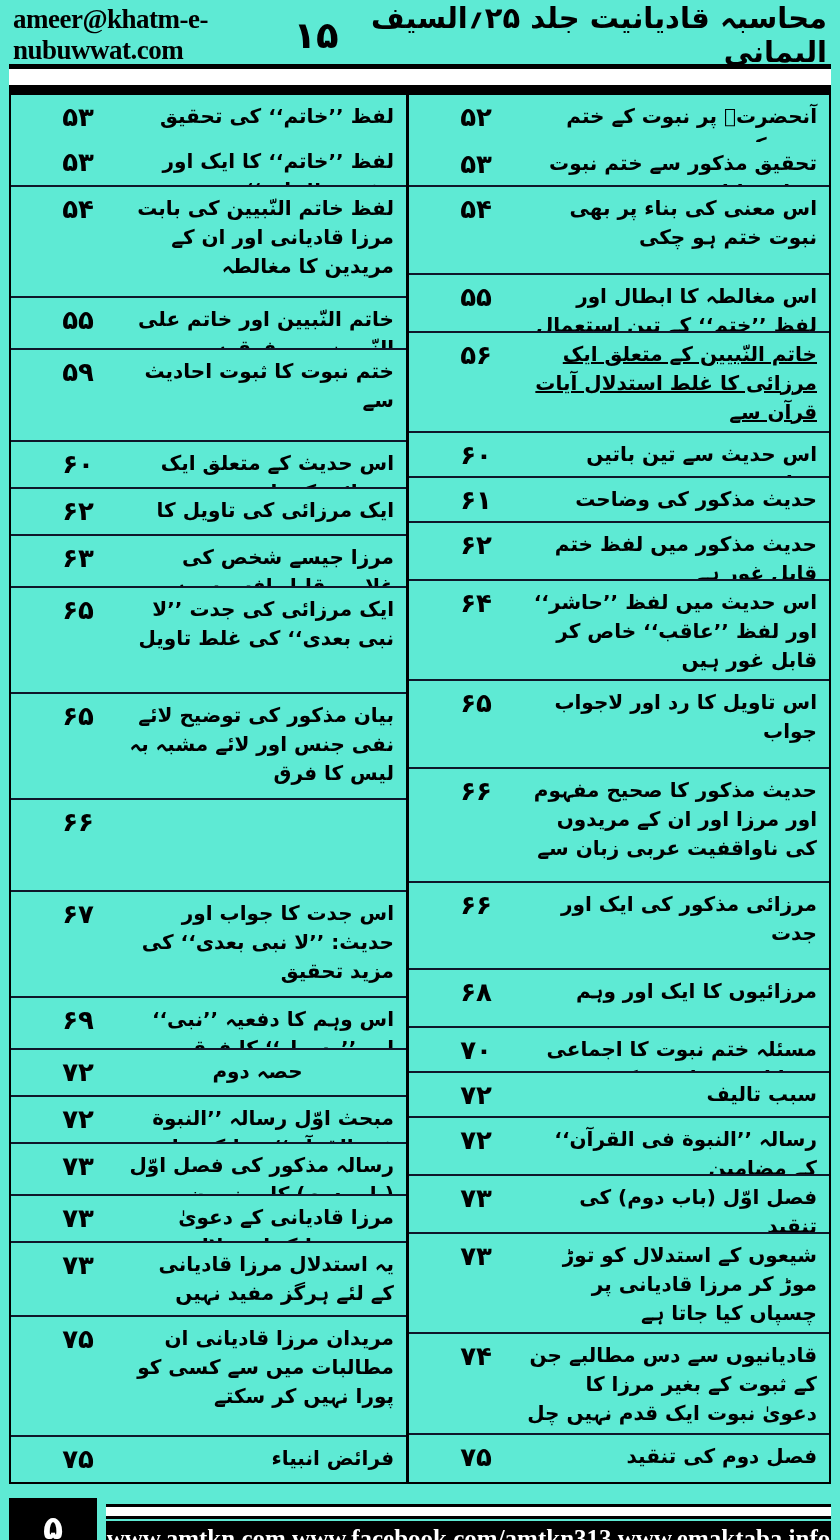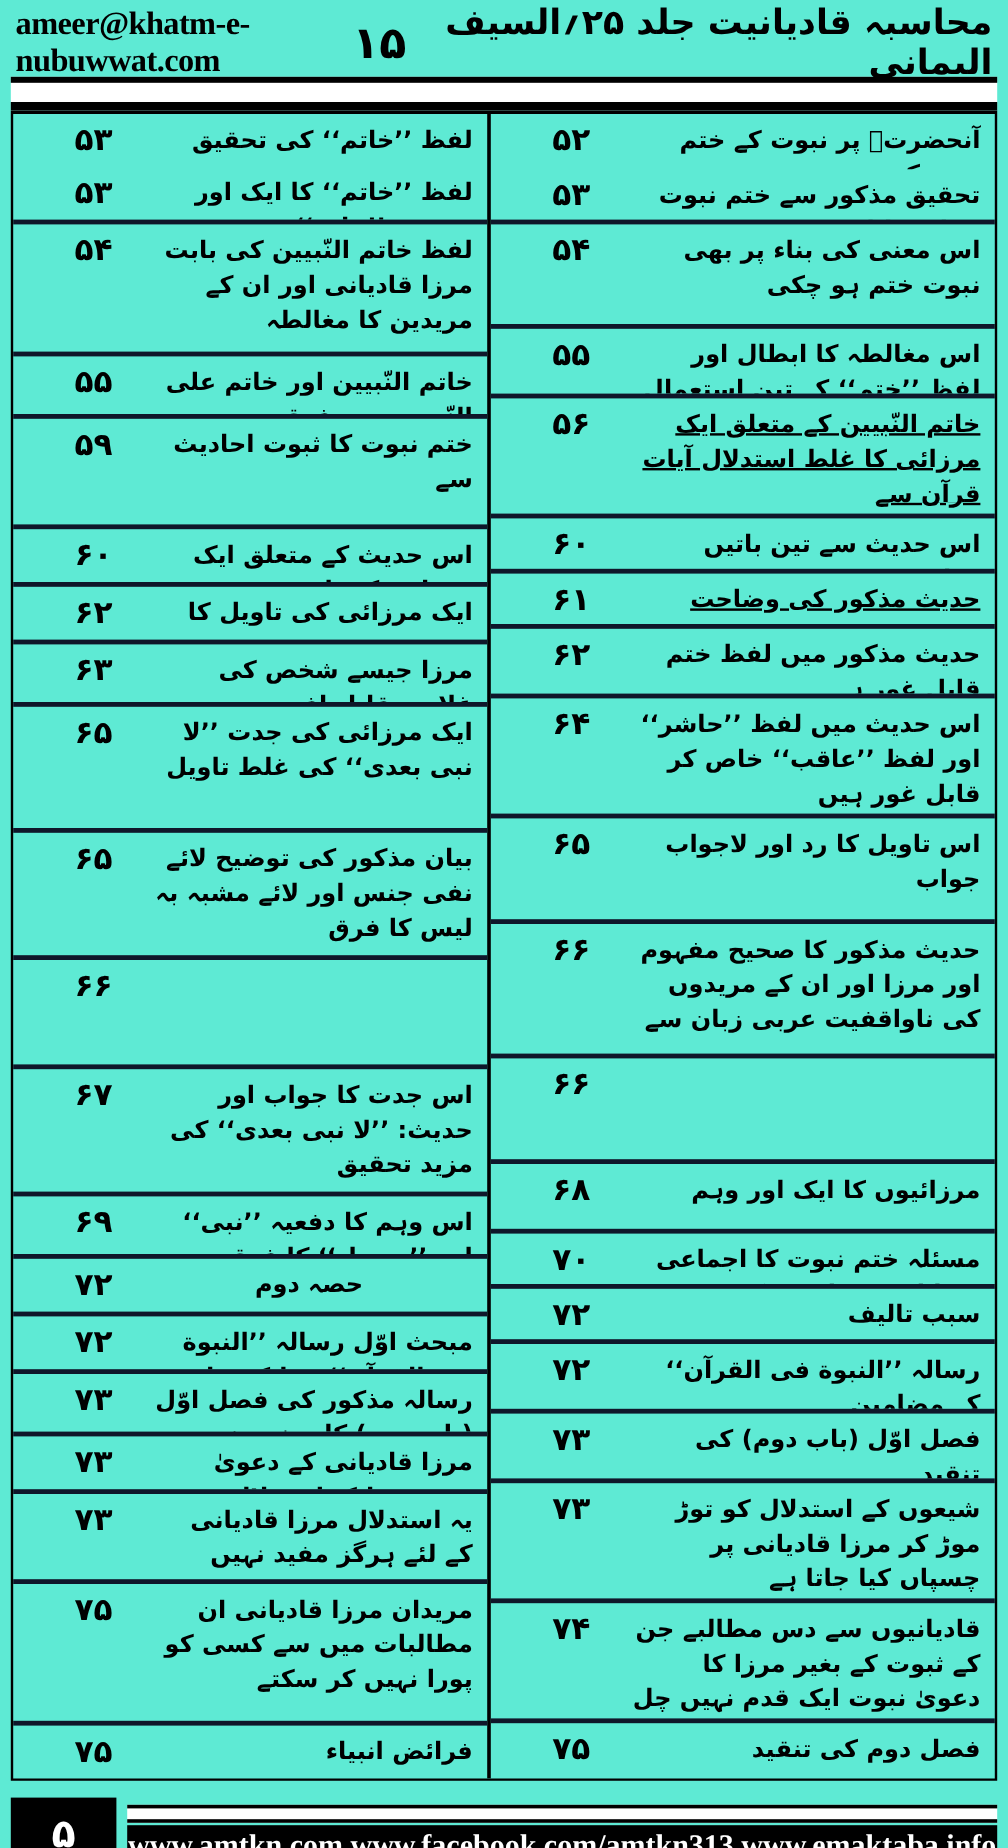--- a/index.html
+++ b/index.html
@@ -11,21 +11,21 @@
   .hdr .email{font-family:"Liberation Serif",serif;font-weight:700;font-size:27px;letter-spacing:-0.5px;}
   .hdr .pno{font-size:37px;font-weight:700;transform:translateX(-20px);}
   .hdr .title{font-size:29px;font-weight:700;direction:rtl;}
   .double-rule{height:16px;border-top:5px solid #000;border-bottom:7px solid #000;background:#fff;}
   
   .toc{height:1392px;display:flex;flex-direction:row-reverse;border:2px solid #000;border-top-width:3px;box-sizing:border-box;}
   .vdiv{width:3px;background:#000;flex:0 0 3px;}
   .col{display:flex;flex-direction:column;min-width:0;}
   .col.rightcol{flex:0 0 420px;}
   .col.leftcol{flex:1 1 auto;}
-  .row{position:relative;border-top:4px solid #0f172a;overflow:hidden;min-height:0;}
+  .row{position:relative;border-top:2px solid #0f172a;overflow:hidden;min-height:0;}
   .col .row:first-child,.col .row:nth-child(2){border-top:none;}
   .num{position:absolute;left:30px;top:7px;width:74px;text-align:center;
        font-weight:700;font-size:26px;}
   .entry{direction:rtl;text-align:right;font-weight:700;font-size:20px;line-height:1.45;
          padding:7px 12px 4px 118px;}
   .row.center .entry{text-align:center;padding-left:110px;}
   
   .ftr{margin-top:11px;display:flex;align-items:flex-end;gap:9px;height:61px;}
   .fsq{width:88px;height:58px;background:#000;color:#fff;display:flex;align-items:center;
        justify-content:center;font-size:33px;font-weight:700;}
@@ -66,21 +66,21 @@
           <div class="entry">اس مغالطہ کا ابطال اور لفظ ’’ختم‘‘ کے تین استعمال</div>
         </div>
         <div class="row" style="flex: 2.3 1 0px; text-decoration: underline;">
           <div class="num">۵۶</div>
           <div class="entry">خاتم النّبیین کے متعلق ایک مرزائی کا غلط استدلال آیات قرآن سے</div>
         </div>
         <div class="row" style="flex: 1 1 0px;">
           <div class="num">۶۰</div>
           <div class="entry">اس حدیث سے تین باتیں معلوم ہوئیں</div>
         </div>
-        <div class="row" style="flex: 1 1 0px; text-decoration: underline;">
+        <div class="row" style="flex: 1 1 0px;">
           <div class="num">۶۱</div>
           <div class="entry">حدیث مذکور کی وضاحت</div>
         </div>
         <div class="row" style="flex: 1.3 1 0px;">
           <div class="num">۶۲</div>
           <div class="entry">حدیث مذکور میں لفظ ختم قابل غور ہے</div>
         </div>
         <div class="row" style="flex: 2.3 1 0px;">
           <div class="num">۶۴</div>
           <div class="entry">اس حدیث میں لفظ ’’حاشر‘‘ اور لفظ ’’عاقب‘‘ خاص کر قابل غور ہیں</div>
@@ -88,20 +88,21 @@
         <div class="row" style="flex: 2 1 0px;">
           <div class="num">۶۵</div>
           <div class="entry">اس تاویل کا رد اور لاجواب جواب</div>
         </div>
         <div class="row" style="flex: 2.6 1 0px;">
           <div class="num">۶۶</div>
           <div class="entry">حدیث مذکور کا صحیح مفہوم اور مرزا اور ان کے مریدوں کی ناواقفیت عربی زبان سے</div>
         </div>
         <div class="row" style="flex: 2 1 0px;">
           <div class="num">۶۶</div>
+          <div class="entry">مرزائی مذکور کی ایک اور جدت</div>
         </div>
         <div class="row" style="flex: 1.3 1 0px;">
           <div class="num">۶۸</div>
           <div class="entry">مرزائیوں کا ایک اور وہم</div>
         </div>
         <div class="row" style="flex: 1 1 0px;">
           <div class="num">۷۰</div>
           <div class="entry">مسئلہ ختم نبوت کا اجماعی ہونا اور مرزائیوں کو تنبیہ</div>
         </div>
         <div class="row" style="flex: 1 1 0px;">

